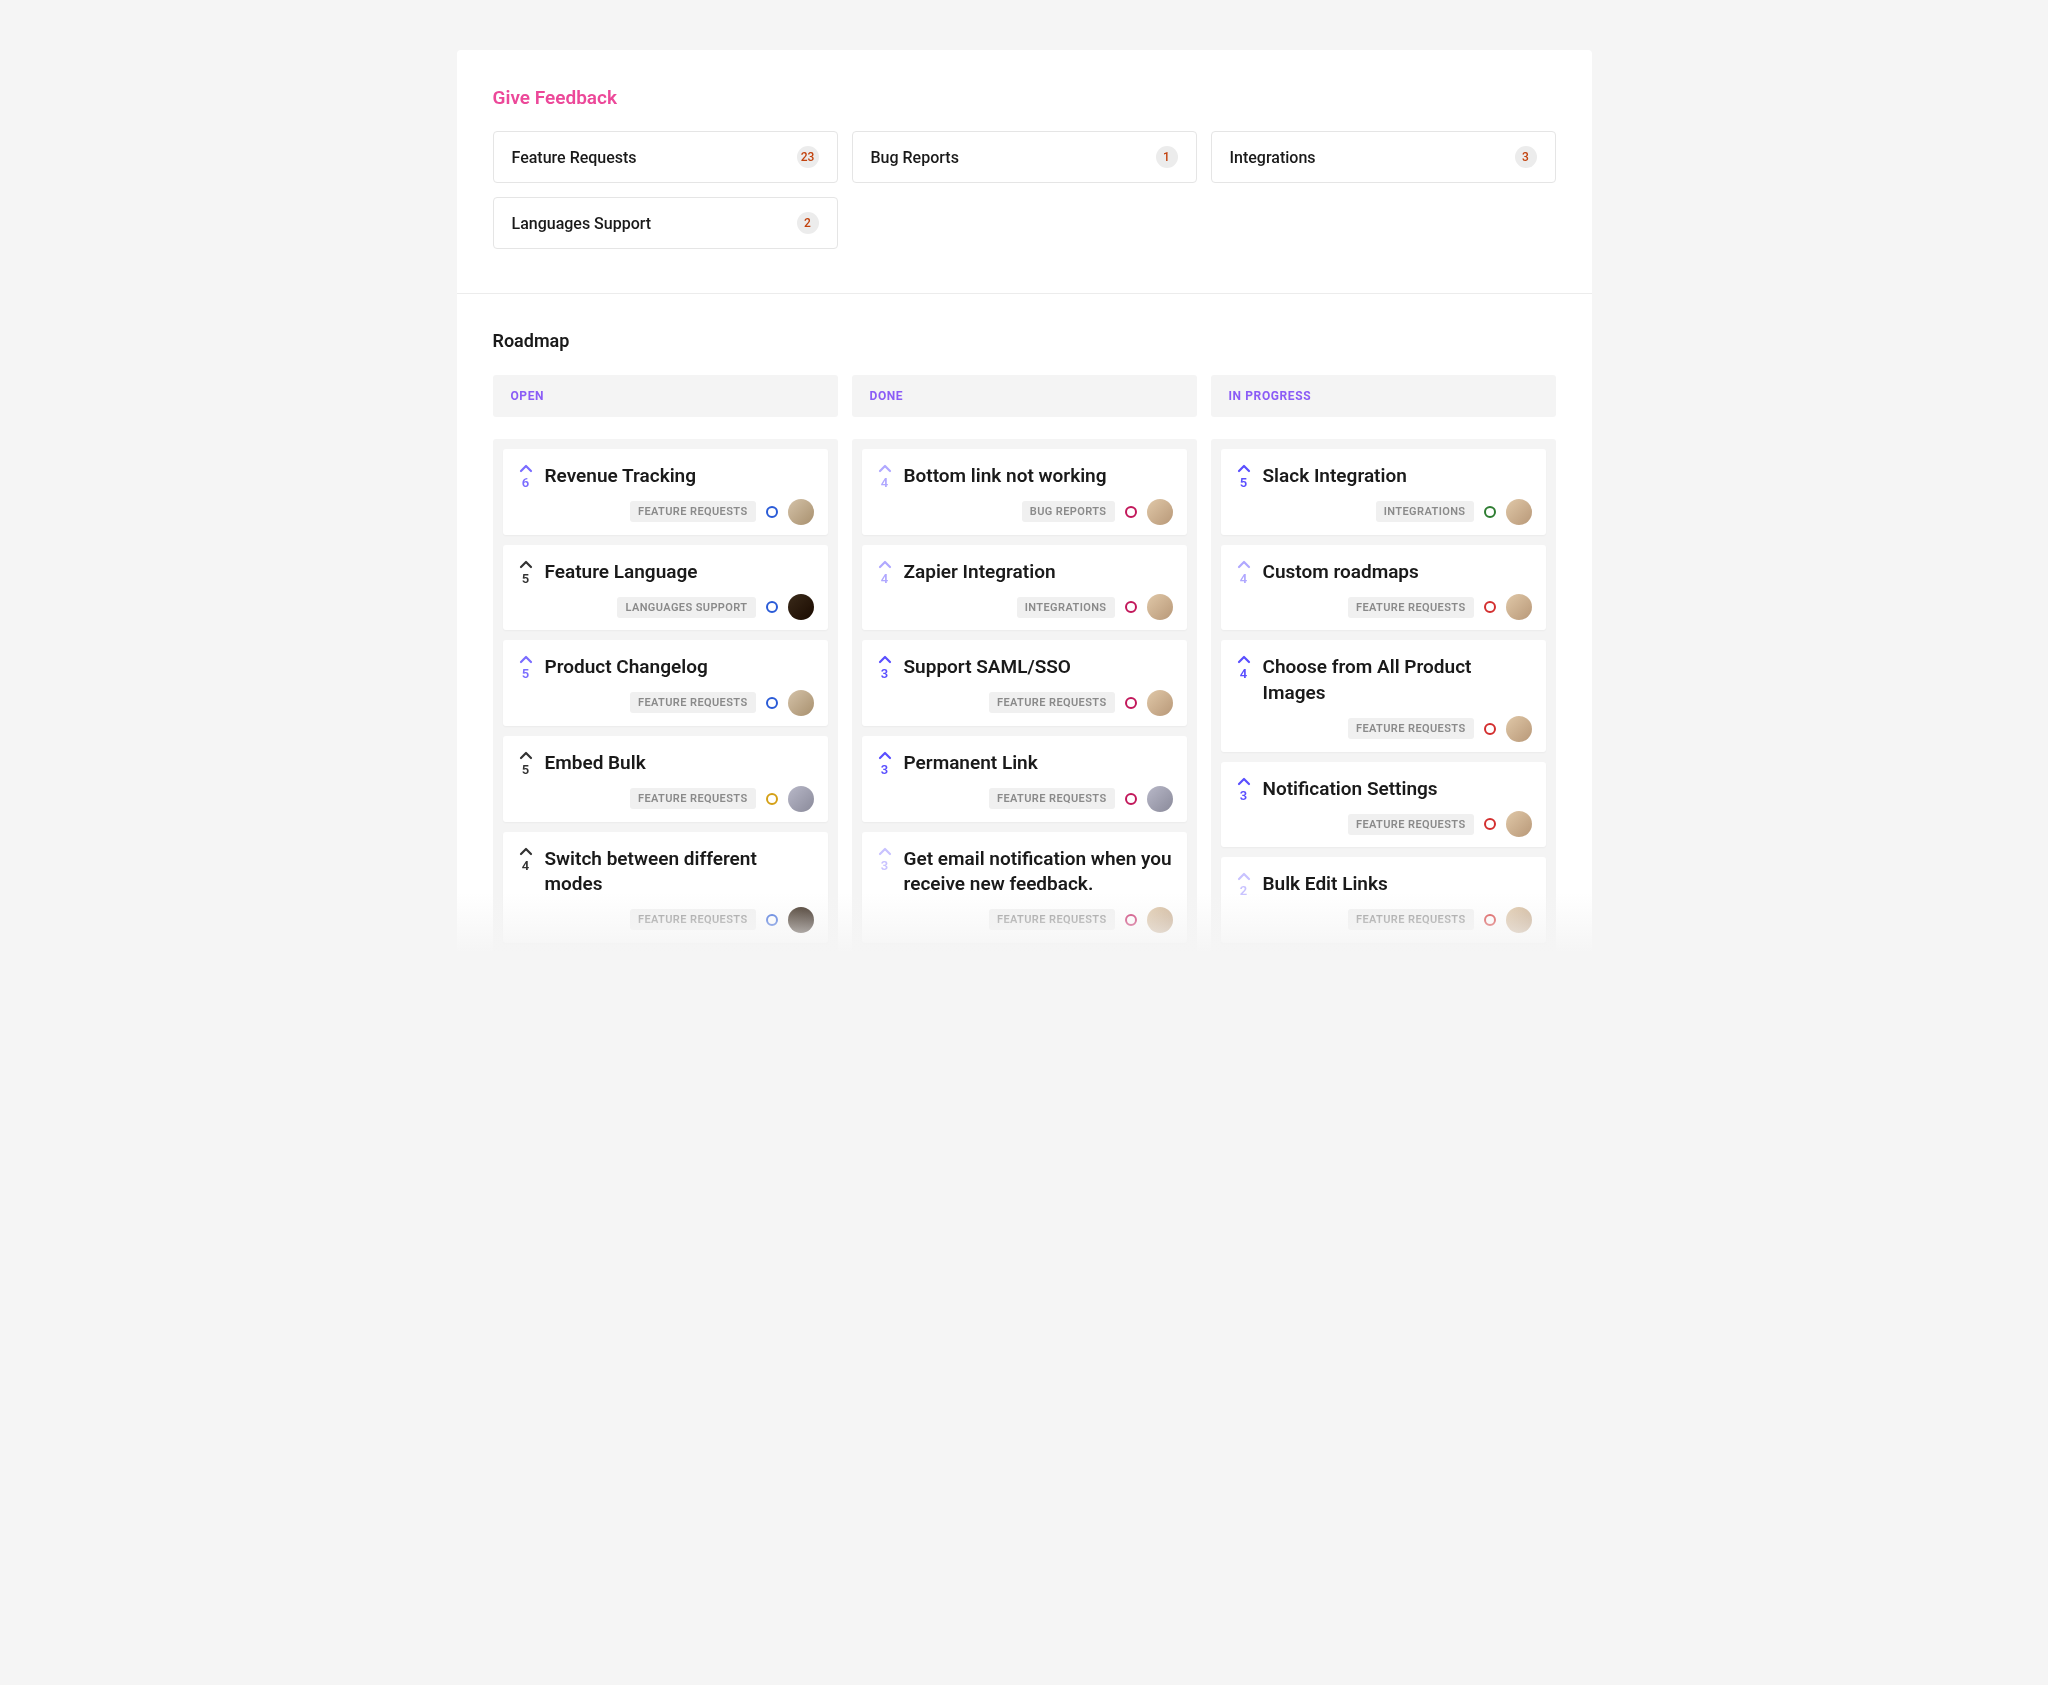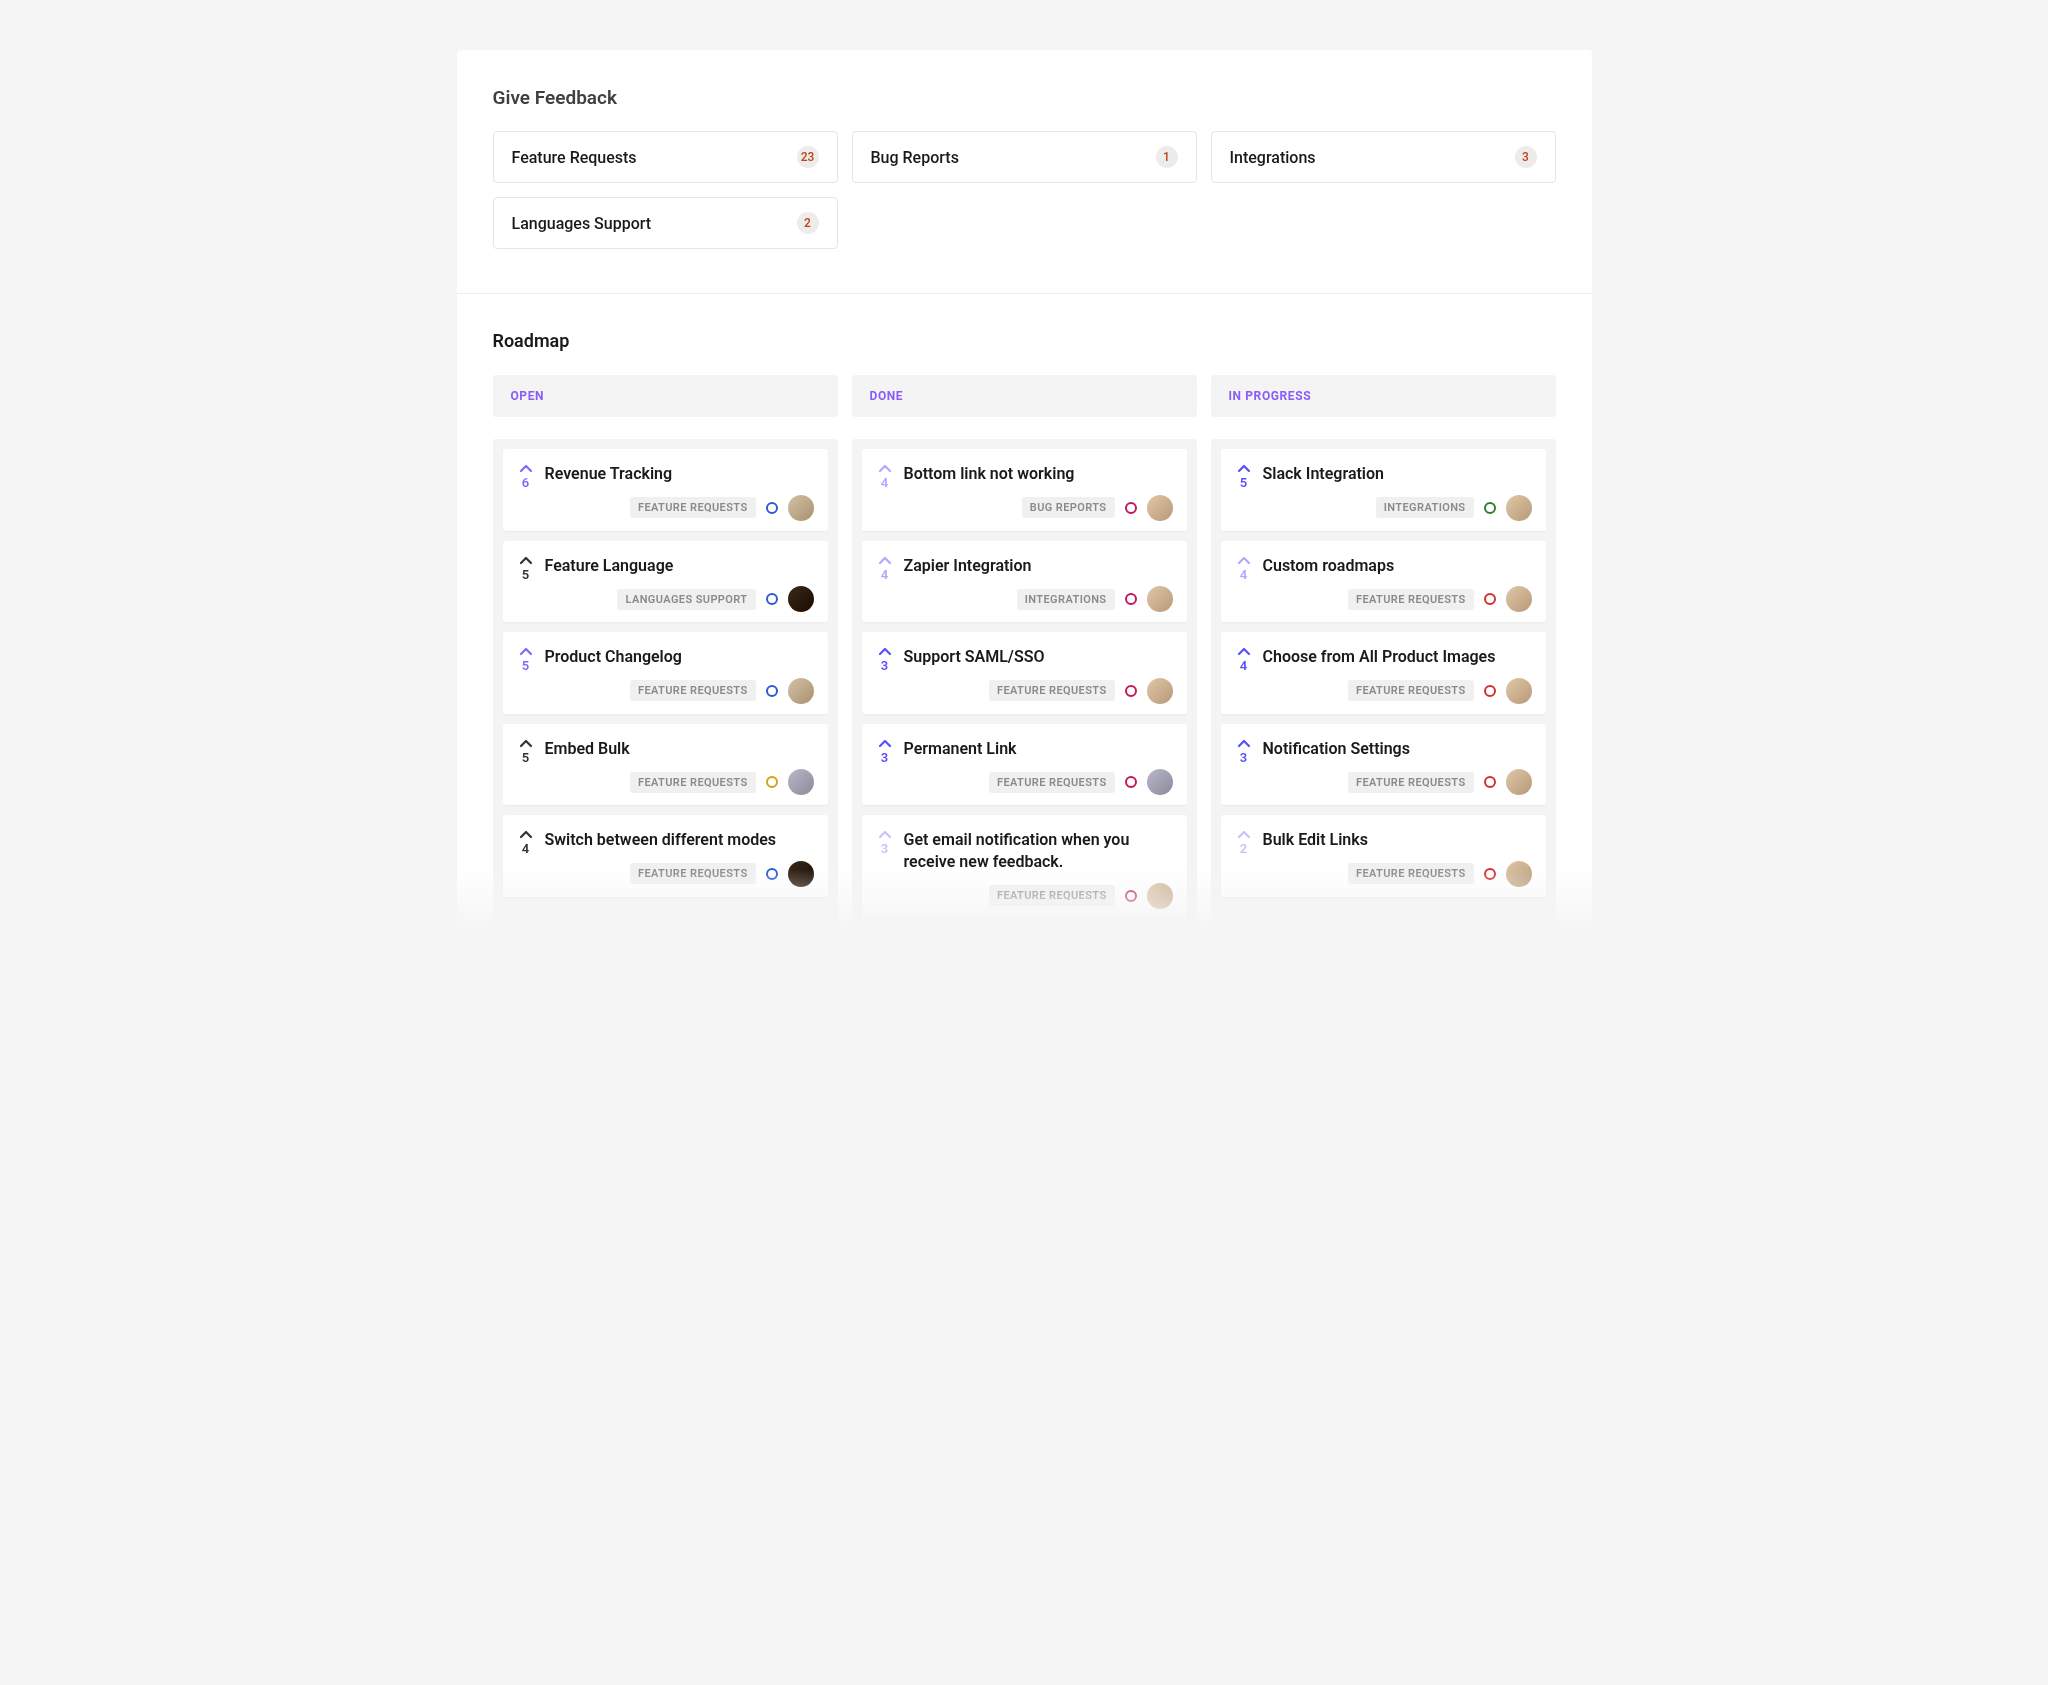--- a/index.html
+++ b/index.html
@@ -14,21 +14,21 @@
   margin: 0 auto;
   background: #fff;
   border-radius: 4px;
   padding: 36px 36px 0 36px;
   position: relative;
 }
 .section-title {
   font-size: 19px;
   font-weight: 600;
   margin-bottom: 22px;
-  color: #404040;
+  color: #ec4899;
 }
 .category-grid {
   display: grid;
   grid-template-columns: repeat(3, 1fr);
   gap: 14px;
   margin-bottom: 44px;
 }
 .category-card {
   border: 1px solid #e5e5e5;
   border-radius: 4px;
@@ -112,21 +112,21 @@
   height: 10px;
 }
 .chevron-up svg { display: block; }
 .vote-count {
   font-size: 13px;
   font-weight: 600;
   margin-top: 2px;
 }
 .card-body { flex: 1; min-width: 0; }
 .card-title {
-  font-size: 16px;
+  font-size: 19px;
   font-weight: 600;
   color: #1a1a1a;
   margin-bottom: 10px;
   line-height: 1.35;
 }
 .card-footer {
   display: flex;
   align-items: center;
   justify-content: flex-end;
   gap: 10px;

